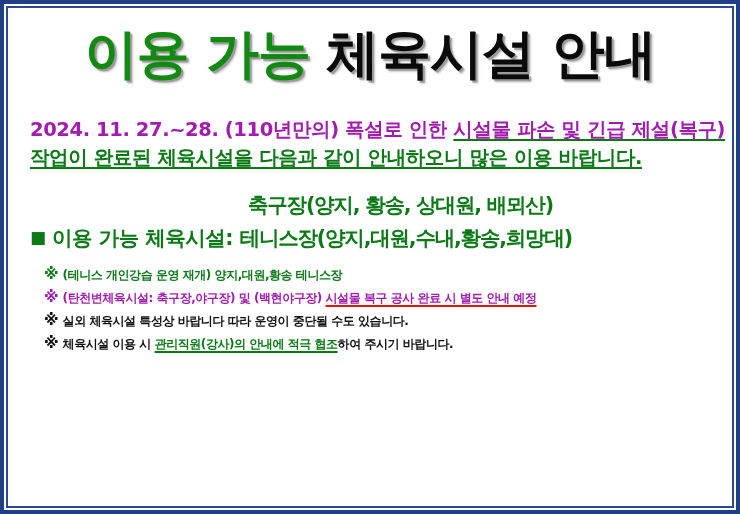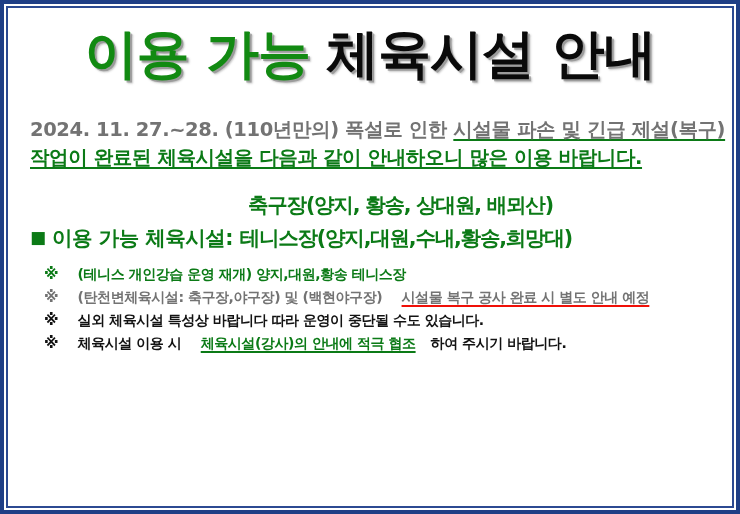--- a/index.html
+++ b/index.html
@@ -59,21 +59,21 @@
   #intro-block {
     margin: 34px 0 0 14px;
     line-height: 1.45;
     white-space: nowrap;
   }
   .body-txt {
     font-size: 19.5px;
     font-weight: bold;
     letter-spacing: -0.4px;
   }
-  .c-red   { color: #737373; }
+  .c-red   { color: #a21caf; }
   .c-green { color: #0b7a16; }
   .c-black { color: #121212; }
   .u-green {
     text-decoration: underline;
     text-decoration-color: #0b7a16;
     text-underline-offset: 3px;
     text-decoration-thickness: 1.5px;
   }
   .u-red {
     text-decoration: underline;
@@ -118,24 +118,23 @@
   .note-row {
     line-height: 1.32;
     margin-bottom: 1px;
   }
   .note-mark {
     font-size: 15px;
     font-weight: bold;
     margin-right: 4px;
   }
   .note-txt {
-    font-size: 14px;
+    font-size: 12px;
     font-weight: bold;
     letter-spacing: -0.45px;
-    margin-left: 15px;
   }
 
   
   #footer-block {
     position: absolute;
     left: 0;
     right: 0;
     bottom: 22px;
     display: flex;
     align-items: center;
@@ -201,20 +200,20 @@
       <div class="note-row">
         <span class="note-mark c-red">※</span><span class="note-txt c-red">(탄천변체육시설: 축구장,야구장) 및 (백현야구장) </span><span class="note-txt c-red u-red">시설물 복구 공사 완료 시 별도 안내 예정</span>
       </div>
 
 
       <div class="note-row">
         <span class="note-mark c-black">※</span><span class="note-txt c-black">실외 체육시설 특성상 바랍니다 따라 운영이 중단될 수도 있습니다.</span>
       </div>
 
       <div class="note-row">
-        <span class="note-mark c-black">※</span><span class="note-txt c-black">체육시설 이용 시 </span><span class="note-txt c-green u-green">체육시설(강사)의 안내에 적극 협조</span><span class="note-txt c-black">하여 주시기 바랍니다.</span>
+        <span class="note-mark c-black">※</span><span class="note-txt c-black">체육시설 이용 시 </span><span class="note-txt c-green u-green">관리직원(강사)의 안내에 적극 협조</span><span class="note-txt c-black">하여 주시기 바랍니다.</span>
       </div>
 
     </div>
 
 
   </div>
 </div>
 
 </body></html>

